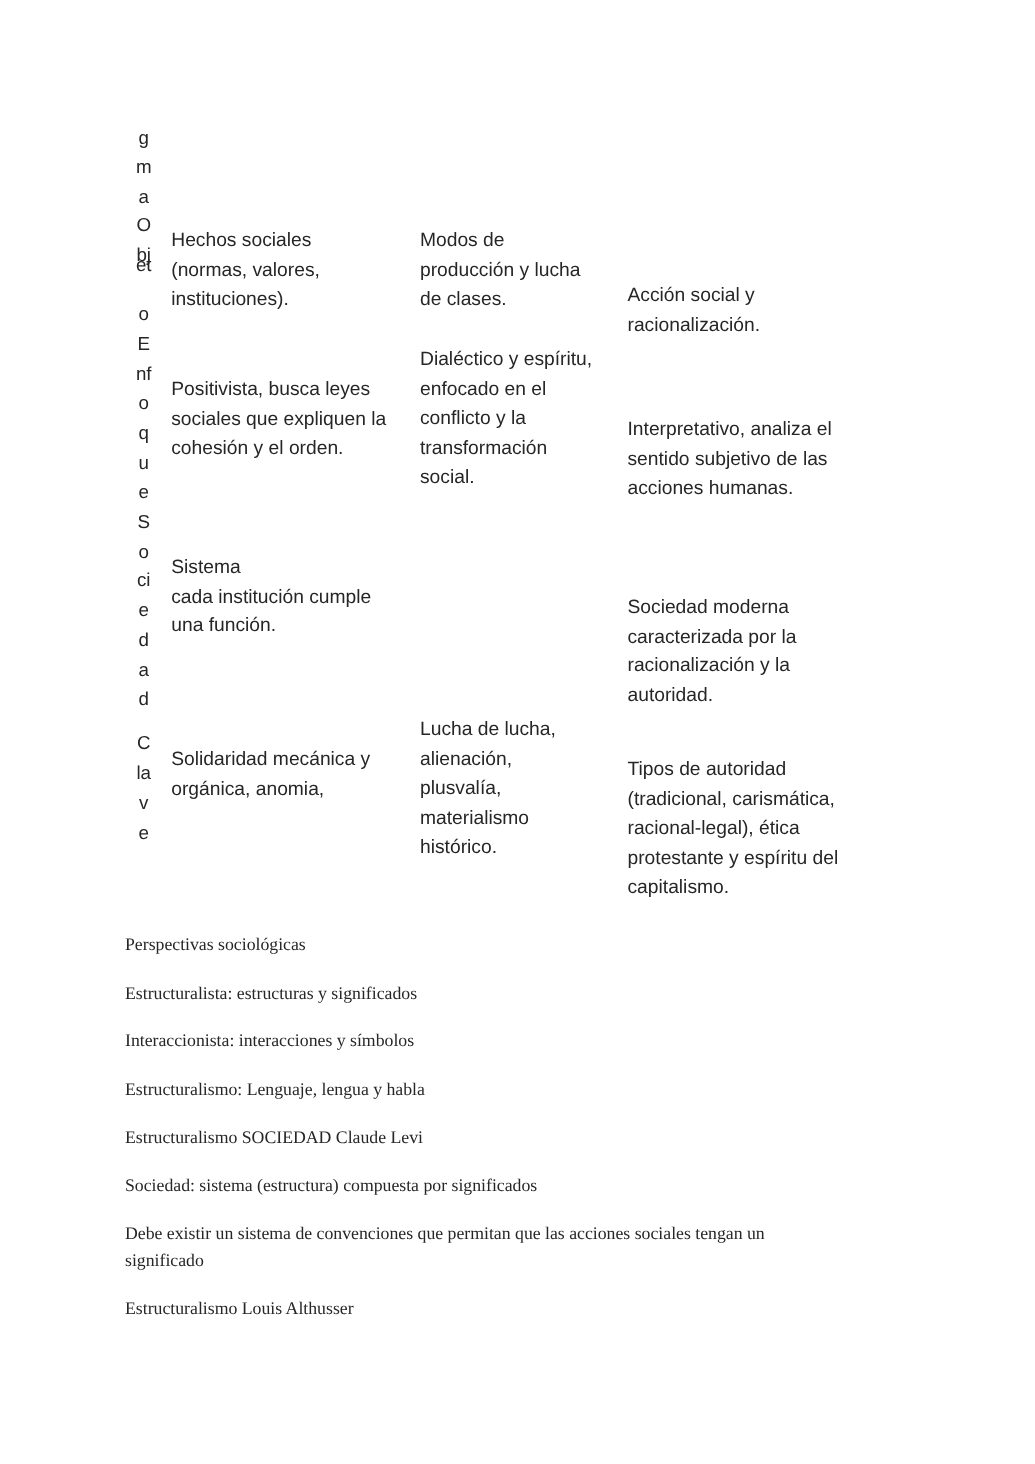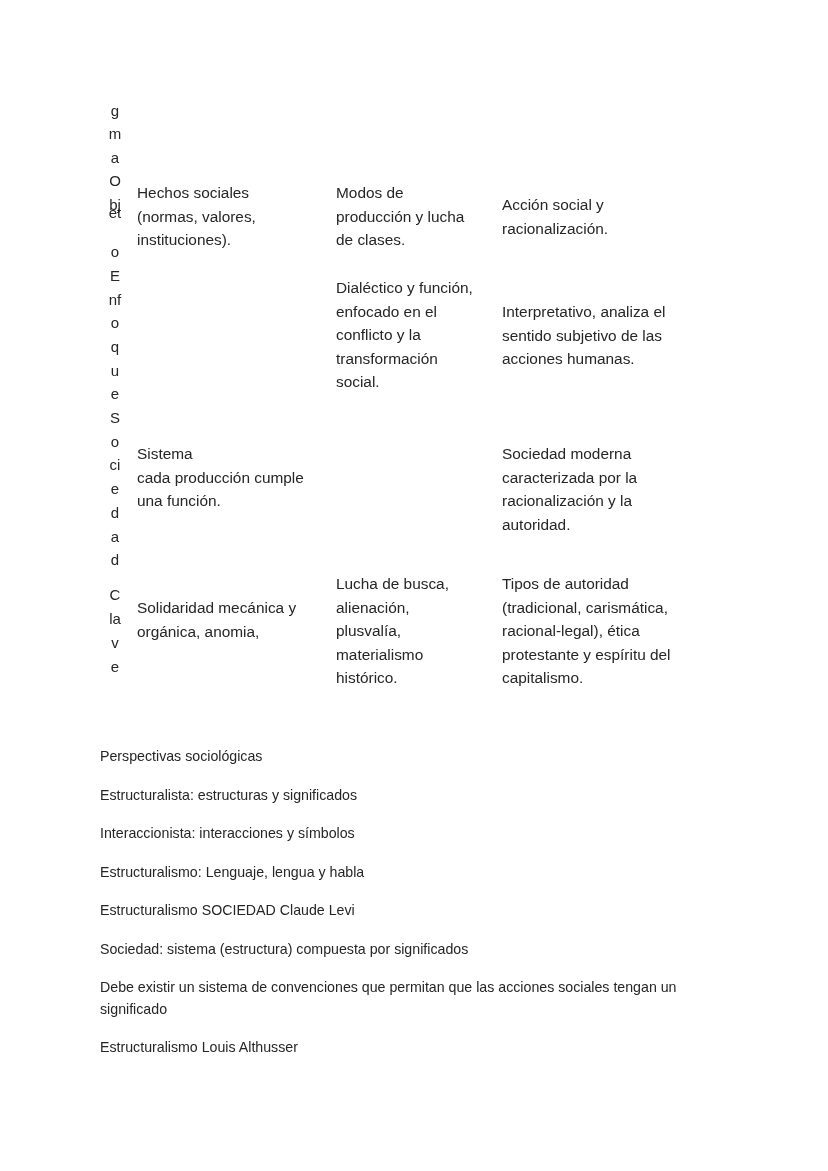--- a/index.html
+++ b/index.html
@@ -40,38 +40,39 @@
     }
     
     .cell {
       position: absolute;
       font-size: 15.4px;
       line-height: 23.6px;
       color: #262626;
     }
     .c1 { left: 137px; width: 192px; }
     .c2 { left: 336px; width: 158px; }
-    .c3 { left: 502px; width: 200px; }
+    .c3 { left: 502px; width: 200px; margin-top: 32px; }
     .cell .ln { display: block; white-space: nowrap; }
 
     
     .notes {
       position: absolute;
       left: 100px;
       top: 744px;
       width: 620px;
     }
     .notes p {
       margin: 0;
       font-size: 14.2px;
       line-height: 22px;
       color: #262626;
       position: absolute;
       left: 0;
       white-space: nowrap;
+      font-family: Liberation Serif, serif;
     }
     .notes p .ln { display: block; }
   </style>
 </head>
 <body>
 
 <div class="page">
 
   <div class="vcol">
     <div class="ch" style="top:101px">g</div>
@@ -108,51 +109,56 @@
   <div class="cell c2" style="top:181px">
     <span class="ln">Modos de</span>
     <span class="ln">producción y lucha</span>
     <span class="ln">de clases.</span>
   </div>
   <div class="cell c3" style="top:193px">
     <span class="ln">Acción social y</span>
     <span class="ln">racionalización.</span>
   </div>
 
+  <div class="cell c1" style="top:300px">
+    <span class="ln">Positivista, busca leyes</span>
+    <span class="ln">sociales que expliquen la</span>
+    <span class="ln">cohesión y el orden.</span>
+  </div>
   <div class="cell c2" style="top:276px">
-    <span class="ln">Dialéctico y función,</span>
+    <span class="ln">Dialéctico y espíritu,</span>
     <span class="ln">enfocado en el</span>
     <span class="ln">conflicto y la</span>
     <span class="ln">transformación</span>
     <span class="ln">social.</span>
   </div>
   <div class="cell c3" style="top:300px">
     <span class="ln">Interpretativo, analiza el</span>
     <span class="ln">sentido subjetivo de las</span>
     <span class="ln">acciones humanas.</span>
   </div>
 
   <div class="cell c1" style="top:442px">
     <span class="ln">Sistema</span>
-    <span class="ln">cada producción cumple</span>
+    <span class="ln">cada institución cumple</span>
     <span class="ln">una función.</span>
   </div>
   <div class="cell c3" style="top:442px">
     <span class="ln">Sociedad moderna</span>
     <span class="ln">caracterizada por la</span>
     <span class="ln">racionalización y la</span>
     <span class="ln">autoridad.</span>
   </div>
 
   <div class="cell c1" style="top:596px">
     <span class="ln">Solidaridad mecánica y</span>
     <span class="ln">orgánica, anomia,</span>
   </div>
   <div class="cell c2" style="top:572px">
-    <span class="ln">Lucha de busca,</span>
+    <span class="ln">Lucha de lucha,</span>
     <span class="ln">alienación,</span>
     <span class="ln">plusvalía,</span>
     <span class="ln">materialismo</span>
     <span class="ln">histórico.</span>
   </div>
   <div class="cell c3" style="top:572px">
     <span class="ln">Tipos de autoridad</span>
     <span class="ln">(tradicional, carismática,</span>
     <span class="ln">racional-legal), ética</span>
     <span class="ln">protestante y espíritu del</span>

